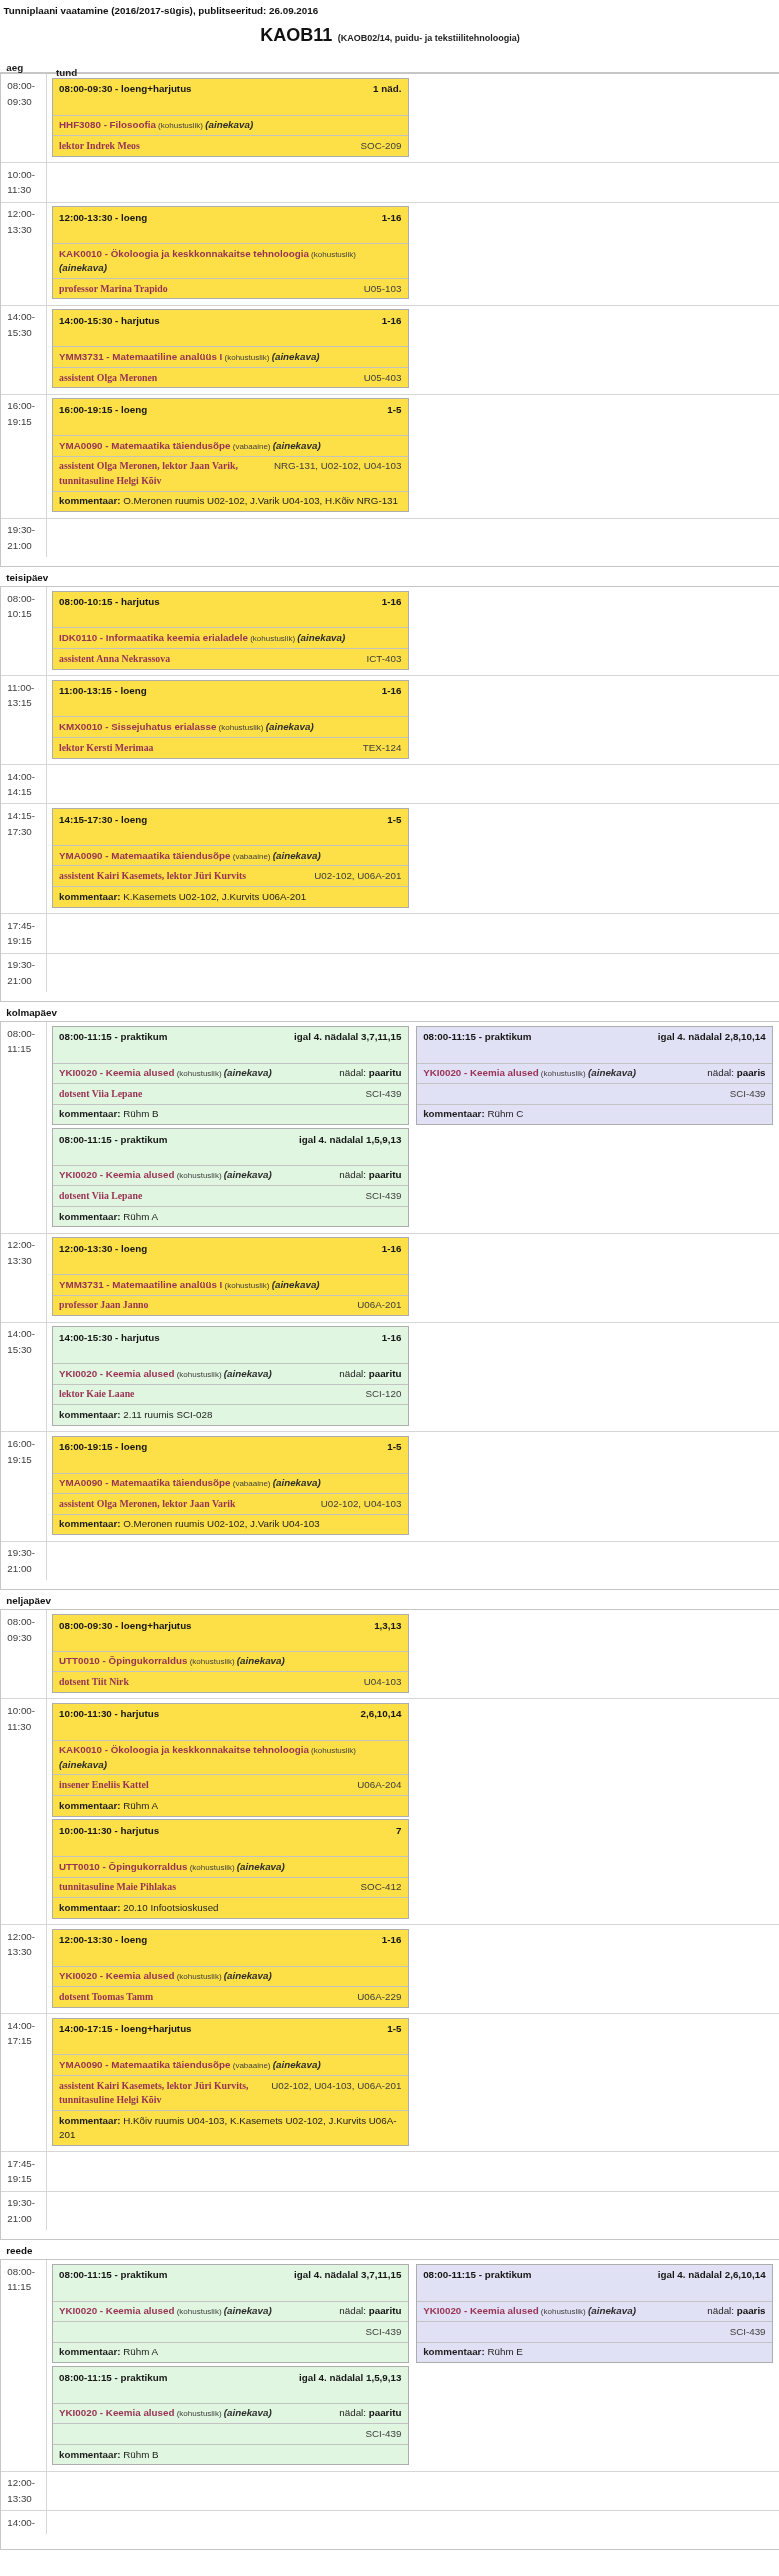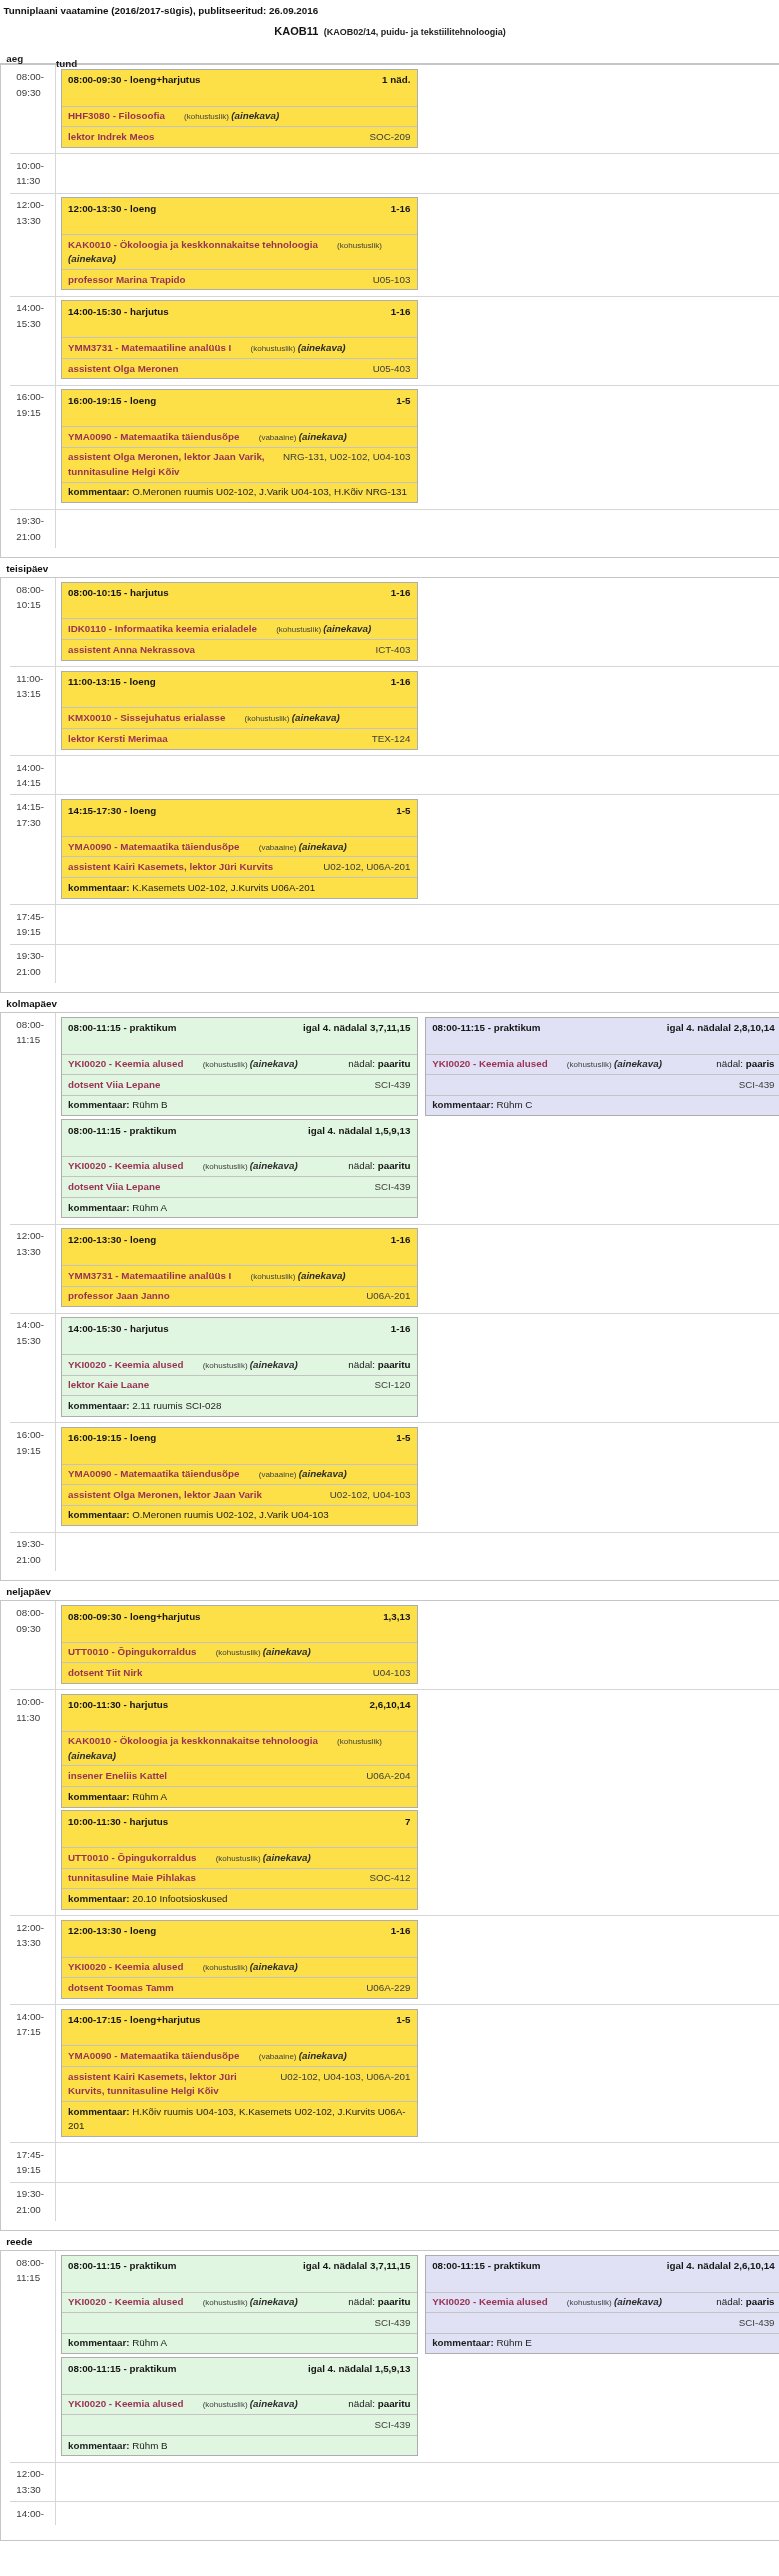--- a/index.html
+++ b/index.html
@@ -22,42 +22,41 @@
   }
   .top-line{
     font-weight:bold;
     padding:4.5px 3.6px 1.8px 3.6px;
     color:#111;
   }
   .title-block{
     text-align:center;
     padding:8px 0 9px 0;
   }
-  .title-code{font-size:11px;font-weight:bold;color:#111;}
+  .title-code{font-size:18px;font-weight:bold;color:#111;}
   .title-sub{font-size:9px;font-weight:bold;color:#222;margin-left:5.4px;}
   .cols-header{
     position:relative;
     height:17px;
     border-bottom:0.9px solid var(--tbl-border);
   }
   .cols-header .aeg{position:absolute;left:6.3px;top:7px;font-weight:bold;}
   .cols-header .tund{position:absolute;left:56px;top:12px;font-weight:bold;}
   .day-name{
     font-weight:bold;
     padding:4.5px 0 3.6px 6.3px;
     color:#111;
   }
   .day-table{
     border:0.9px solid var(--tbl-border);
   }
   .slot{
     display:flex;
     border-bottom:0.9px solid var(--row-line);
     min-height:38px;
-    margin-left:9px;
   }
   .slot:last-child{border-bottom:none;flex-direction:column;}
   .slot-time{
     width:38px;
     min-width:38px;
     border-right:0.9px solid var(--row-line);
     padding:3.6px 0.9px 3.6px 6.3px;
     color:var(--muted);
     line-height:1.6;
   }
@@ -89,23 +88,23 @@
     align-items:flex-start;
     line-height:1.45;
   }
   .ev-row:first-child{border-top:none;}
   .ev-header{min-height:29.5px;font-weight:bold;color:#161616;padding-top:3.6px;}
   .ev-header .weeks{white-space:nowrap;margin-left:7.2px;}
   .ev-course{display:block;}
   .ev-course .right{float:right;white-space:nowrap;color:#222;}
   .ev-course .right b{color:#111;}
   .course-link{color:var(--link);font-weight:bold;text-decoration:none;cursor:pointer;}
-  .kind{font-size:8px;color:#3f3f3f;padding-left:17px;}
+  .kind{font-size:8px;color:#3f3f3f;}
   .ainekava{font-weight:bold;font-style:italic;color:#2c2c2c;cursor:pointer;}
-  .ev-people .teachers{flex:1;color:var(--link);font-weight:bold;}
+  .ev-people .teachers{flex:1;color:var(--link);font-weight:bold;font-family:Liberation Serif, serif;}
   .teacher-link{color:var(--link);font-weight:bold;cursor:pointer;}
   .ev-people .rooms{max-width:141px;text-align:right;color:var(--muted);margin-left:7.2px;}
   .ev-comment{display:block;color:#1d1d1d;}
   .ev-comment .lbl{font-weight:bold;}
 </style>
 </head>
 <body>
 
 <div class="top-line">Tunniplaani vaatamine (2016/2017-sügis), publitseeritud: 26.09.2016</div>
 

